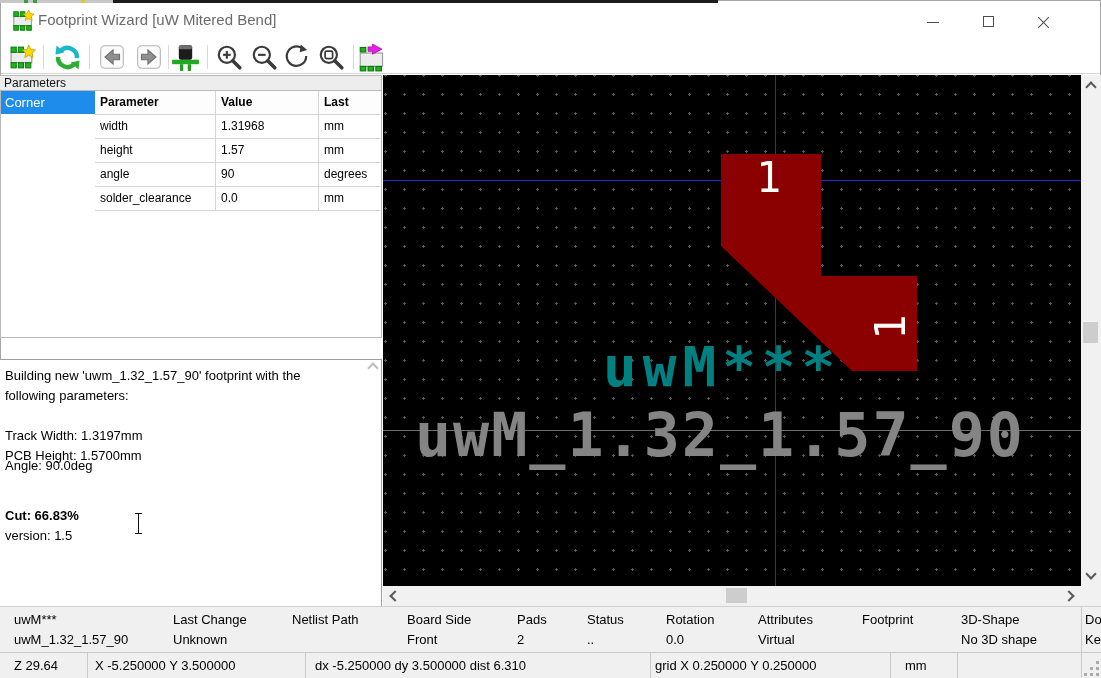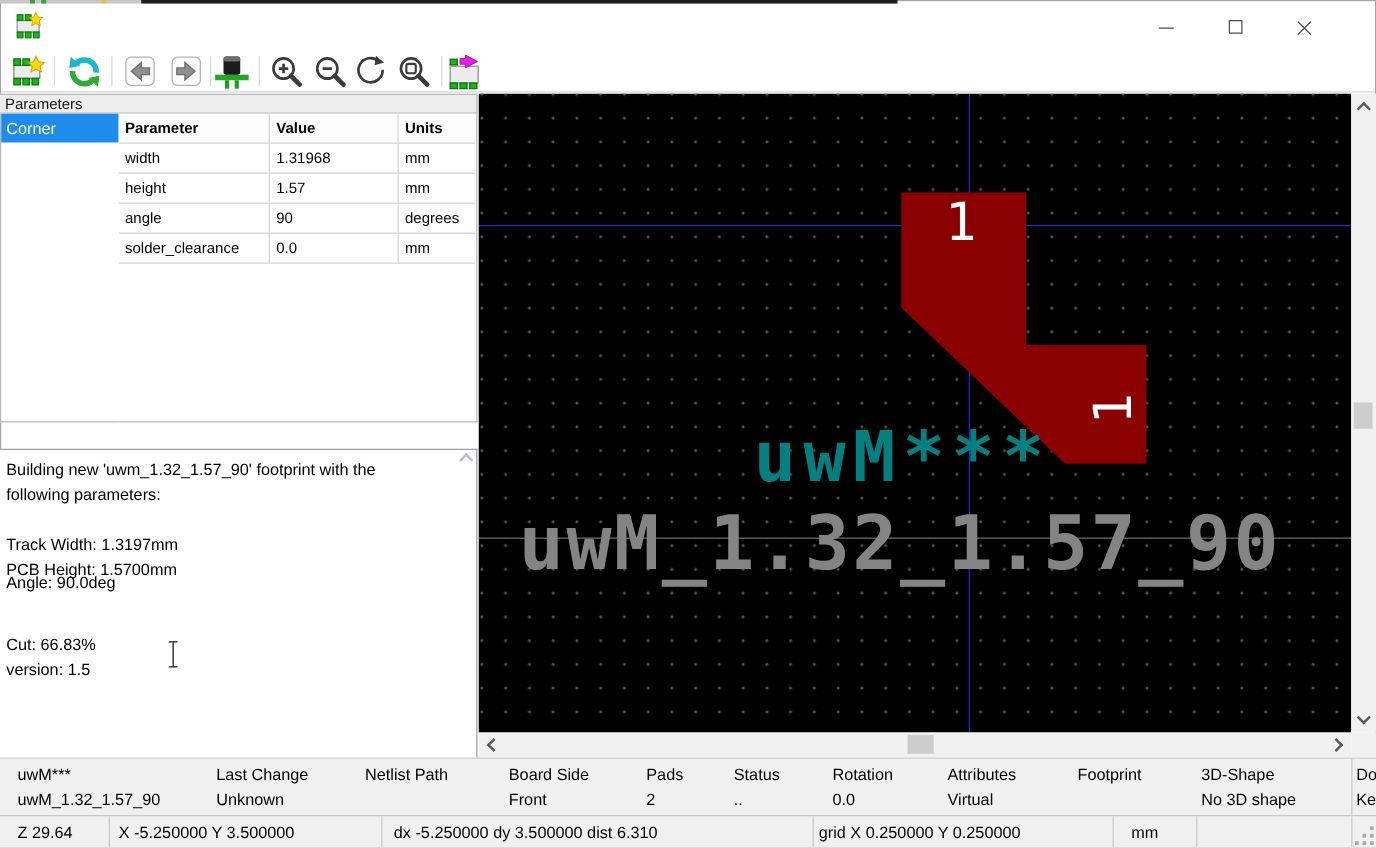--- a/index.html
+++ b/index.html
@@ -96,20 +96,21 @@
       <svg width="24" height="26" viewBox="0 0 26 26">
         <rect x="3" y="8" width="19" height="10" fill="#ececec" stroke="#8a8a8a"></rect>
         <rect x="3" y="3" width="5" height="5" fill="#1db31d" stroke="#0a7a0a"></rect>
         <rect x="10" y="3" width="5" height="5" fill="#1db31d" stroke="#0a7a0a"></rect>
         <rect x="3" y="18" width="5" height="5" fill="#1db31d" stroke="#0a7a0a"></rect>
         <rect x="10" y="18" width="5" height="5" fill="#1db31d" stroke="#0a7a0a"></rect>
         <rect x="17" y="18" width="5" height="5" fill="#1db31d" stroke="#0a7a0a"></rect>
         <polygon points="19,1 21,5 25,5.5 22,8.5 23,12.5 19,10.5 15.5,12.5 16.5,8.5 13.5,5.5 17.5,5" fill="#ffd900" stroke="#c8a400" stroke-width="0.8"></polygon>
       </svg>
     </span>
+    <span id="title-text">Footprint Wizard [uW Mitered Bend]</span>
     <div class="winbtn" style="left:909px;">
         <span class="dash"></span>
       </div>
     <div class="winbtn" style="left:964px;">
         <span class="sq"></span>
       </div>
     <div class="winbtn" style="left:1019px;">
         <span class="x1"></span>
         <span class="x2"></span>
       </div>
@@ -202,21 +203,21 @@
   </div>
 
   <div id="caption">Parameters</div>
   <div id="pages">
     <div id="page-sel">Corner</div>
   </div>
   <div id="ptable">
     <div class="trow thead" style="top:0;">
       <div class="tcell c0">Parameter</div>
       <div class="tcell c1">Value</div>
-      <div class="tcell c2">Units</div>
+      <div class="tcell c2">Last</div>
     </div>
     <div class="trow" style="top:24px;">
       <div class="tcell c0">width</div>
       <div class="tcell c1">1.31968</div>
       <div class="tcell c2">mm</div>
     </div>
     <div class="trow" style="top:48px;">
       <div class="tcell c0">height</div>
       <div class="tcell c1">1.57</div>
       <div class="tcell c2">mm</div>
@@ -234,21 +235,21 @@
   </div>
 
   <div id="msg">
     <div class="mline" style="top:6px;">Building new 'uwm_1.32_1.57_90' footprint with the</div>
     <div class="mline" style="top:26px;text-align:right;">following parameters:</div>
     <div class="mline" style="top:46px;"></div>
     <div class="mline" style="top:66px;">Track Width: 1.3197mm</div>
     <div class="mline" style="top:86px;">PCB Height: 1.5700mm</div>
     <div class="mline" style="top:96px;">Angle: 90.0deg</div>
     <div class="mline" style="top:126px;"></div>
-    <div class="mline" style="top:146px;">Cut: 66.83%</div>
+    <div class="mline" style="top:146px;font-weight:bold;">Cut: 66.83%</div>
     <div class="mline" style="top:166px;">version: 1.5</div>
     <div style="position:absolute; right:4px; top:4px;">
         <div class="chev up"></div>
       </div>
     <div style="position:absolute; right:4px; bottom:4px;">
         <div class="chev down"></div>
       </div>
   </div>
   <div id="ibeam">
       <span class="v"></span>

